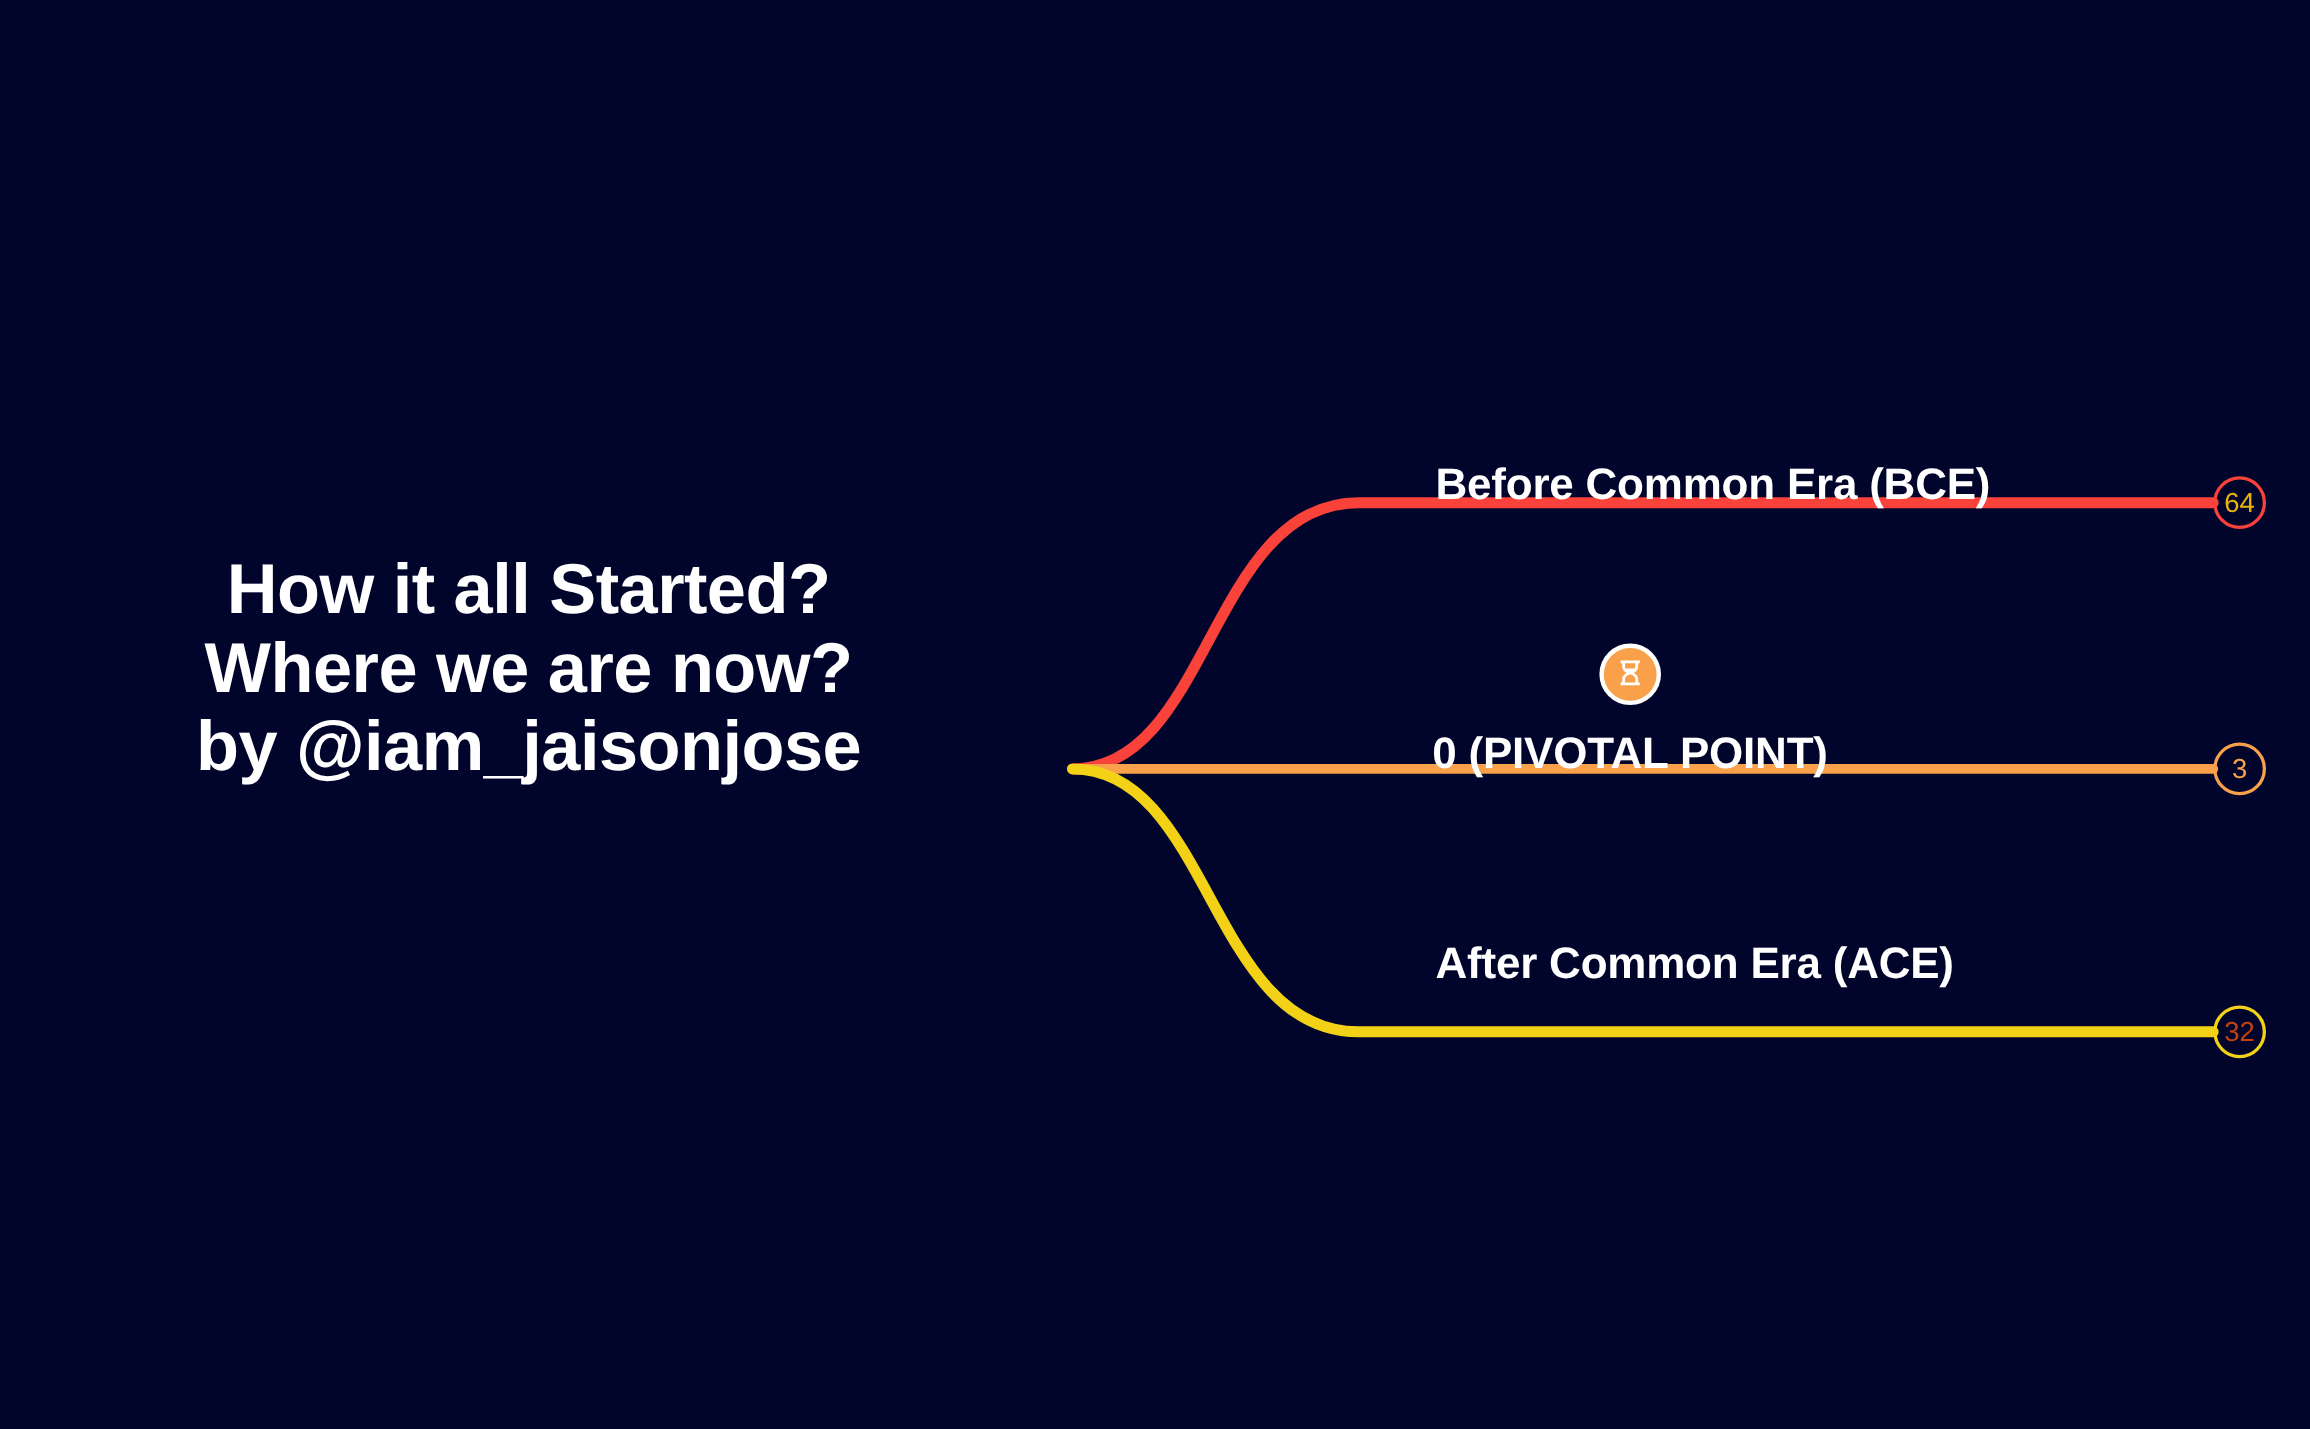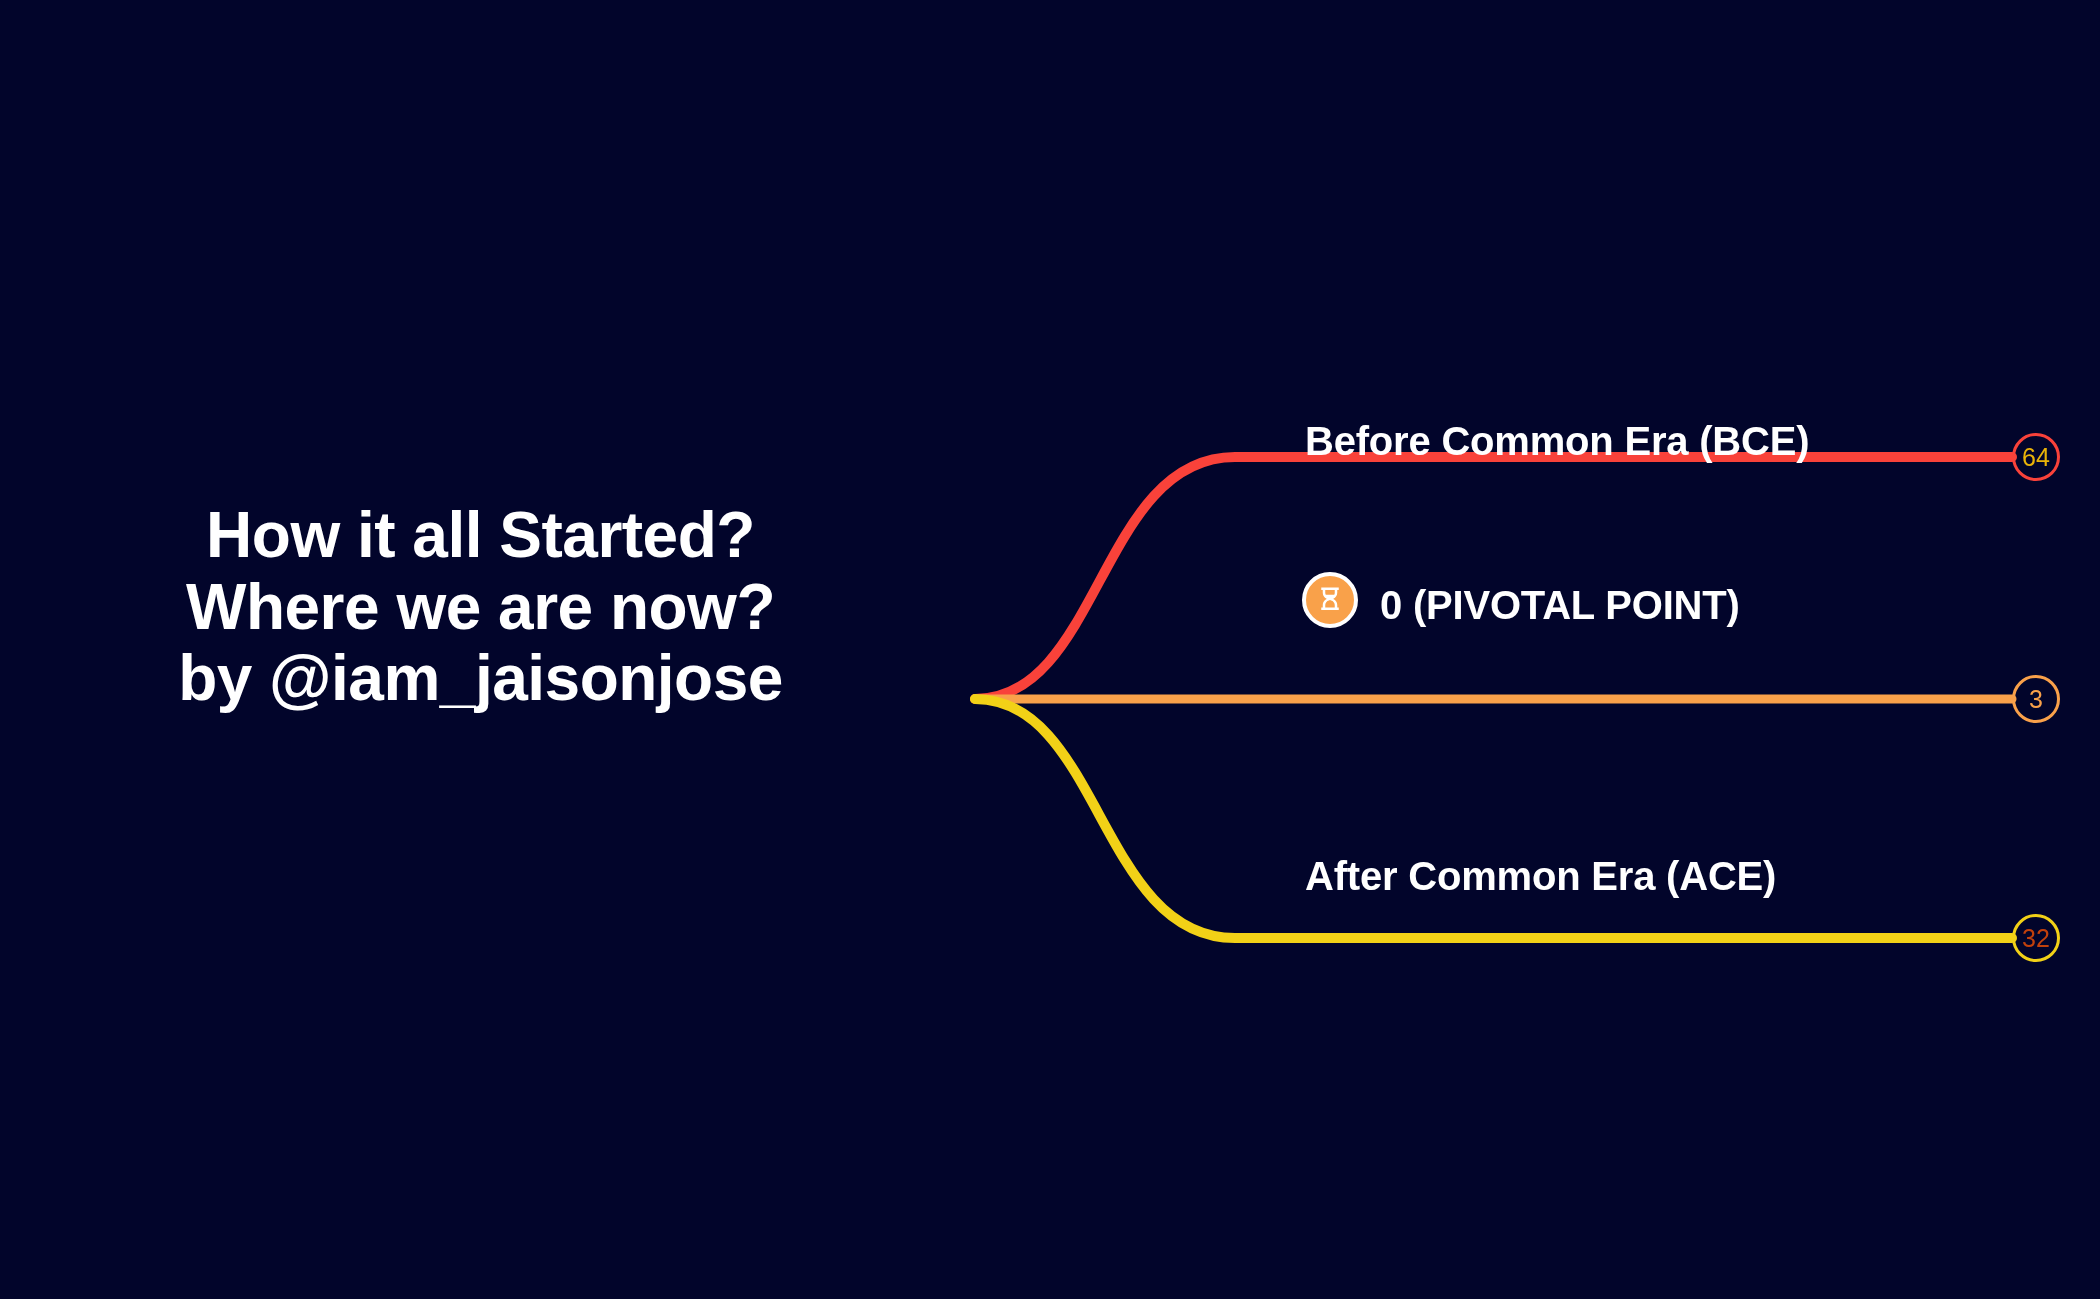--- a/index.html
+++ b/index.html
@@ -54,24 +54,25 @@
     letter-spacing:-0.2px;
     white-space:nowrap;
   }
   #label-bce { left:1305px; top:372px;margin-top:47px; }
   #label-ace { left:1305px; top:854px; }
 
   
   #pivot-row {
     position:absolute;
     left:1302px;
-    top:572px;
+    top:585px;
     display:flex;
-    align-items:flex-end;
+    align-items:center;
     gap:22px;
+    flex-direction:column;
   }
   #pivot-icon {
     width:56px; height:56px;
     border-radius:50%;
     background:#f9a council;
     background:#f9a council;
     background:#f9a14a;
     border:4px solid #ffffff;
     display:flex;
     align-items:center;

